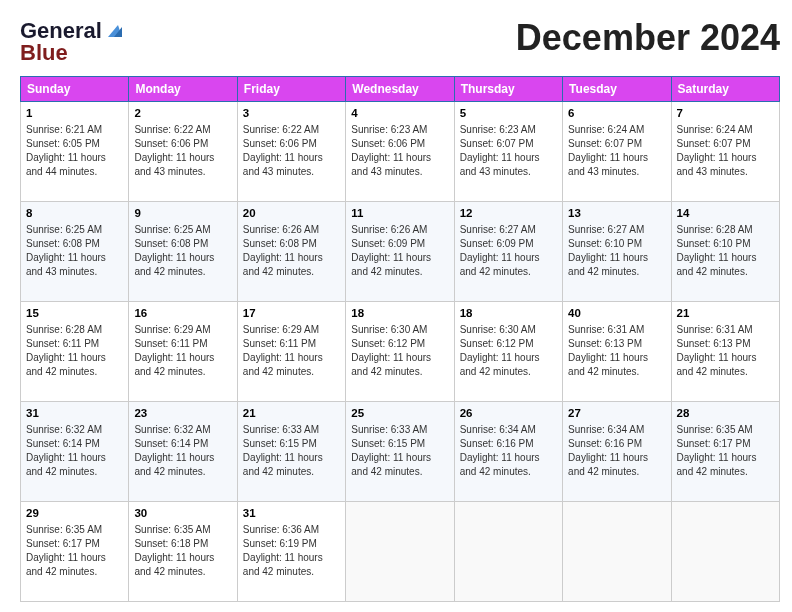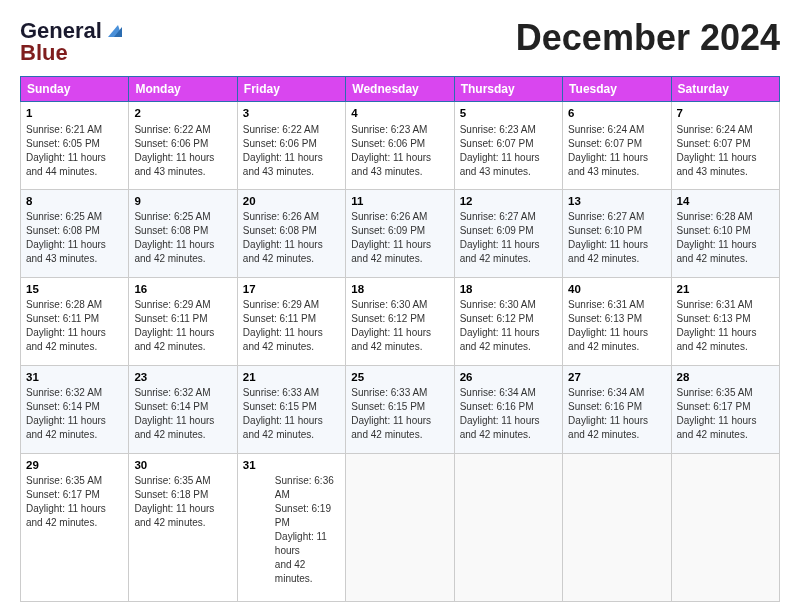--- a/index.html
+++ b/index.html
@@ -337,21 +337,21 @@
           </td>
           <td>
             <span class="day-num">30</span>
             <div class="day-info" style="white-space: pre-line;">Sunrise: 6:35 AM
 Sunset: 6:18 PM
 Daylight: 11 hours
 and 42 minutes.</div>
           </td>
           <td>
             <span class="day-num">31</span>
-            <div class="day-info" style="white-space: pre-line; margin-left: 32px;">Sunrise: 6:36 AM
+            <div class="day-info" style="white-space: pre-line;">Sunrise: 6:36 AM
 Sunset: 6:19 PM
 Daylight: 11 hours
 and 42 minutes.</div>
           </td>
           <td class="empty-td"></td>
           <td class="empty-td"></td>
           <td class="empty-td"></td>
           <td class="empty-td"></td>
         </tr>
       </tbody>

